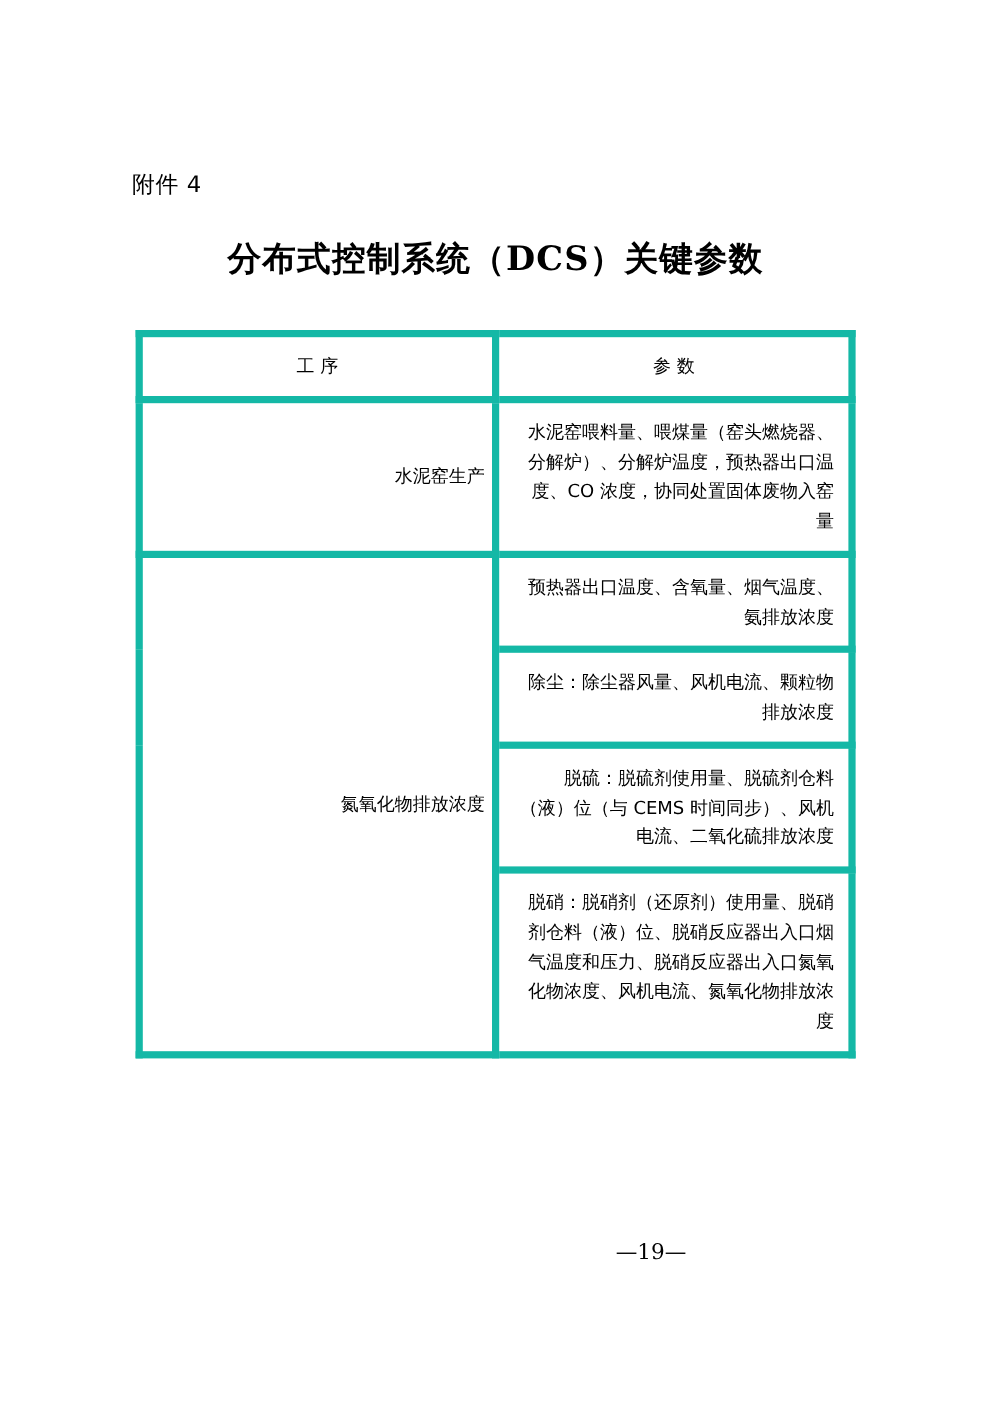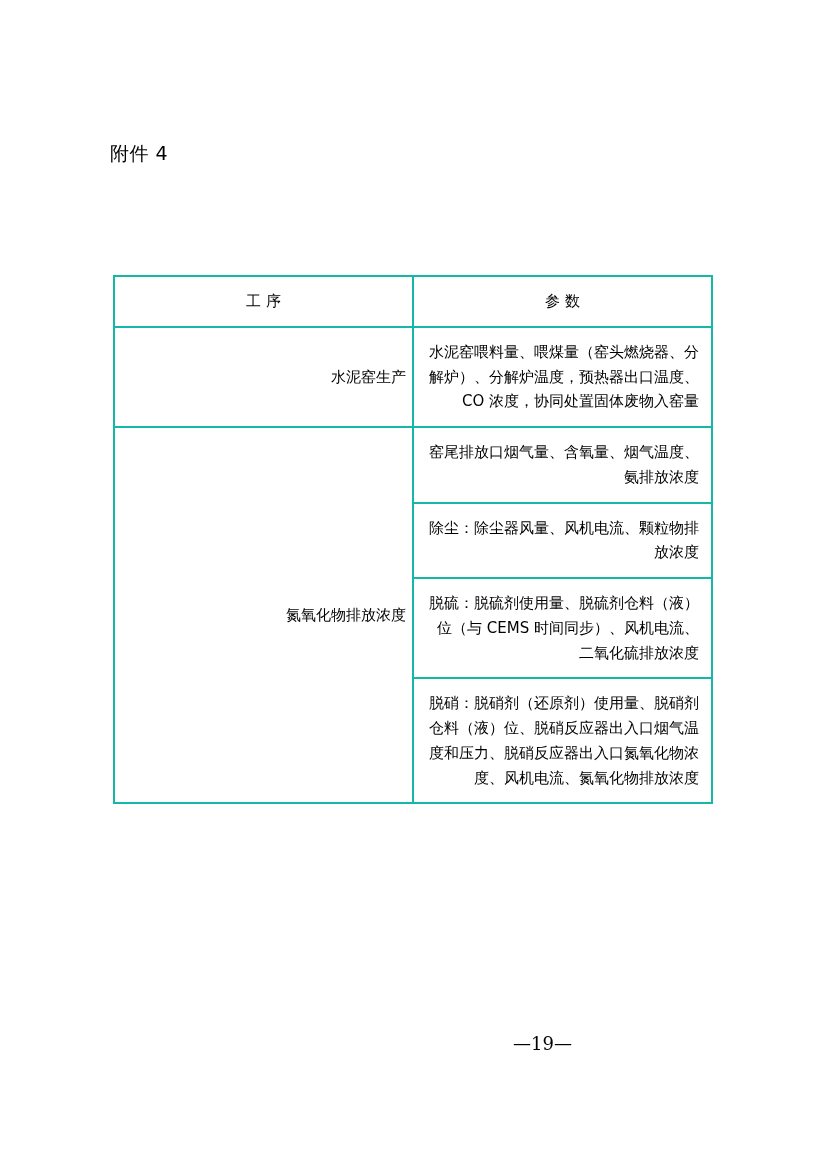--- a/index.html
+++ b/index.html
@@ -42,21 +42,21 @@
   }
   table.params {
     position: absolute;
     left: 113px;
     top: 274px;
     width: 600px;
     border-collapse: collapse;
     table-layout: fixed;
   }
   table.params td, table.params th {
-    border: 2px solid #14b8a6;
+    border: 6px solid #14b8a6;
     vertical-align: middle;
     font-weight: normal;
     font-size: 15px;
     line-height: 1.65;
     font-family: "DejaVu Sans", "Liberation Sans", sans-serif;
   }
   th.col-head {
     text-align: center;
     padding: 12px 6px;
     font-size: 15px;
@@ -80,36 +80,37 @@
     font-family: "DejaVu Serif", "Liberation Serif", serif;
   }
 </style>
 </head>
 <body>
 
 <div class="page">
 
   <div class="attachment-label">附件 4</div>
 
+  <div class="doc-title">分布式控制系统（DCS）关键参数</div>
 
   <table class="params">
     <thead>
       <tr>
         <th class="col-head">工 序</th>
         <th class="col-head">参  数</th>
       </tr>
     </thead>
     <tbody>
       <tr>
         <td class="process-cell">水泥窑生产</td>
         <td class="param-cell">水泥窑喂料量、喂煤量（窑头燃烧器、分解炉）、分解炉温度，预热器出口温度、CO 浓度，协同处置固体废物入窑量</td>
       </tr>
       <tr>
         <td class="process-cell" rowspan="4">氮氧化物排放浓度</td>
-        <td class="param-cell">窑尾排放口烟气量、含氧量、烟气温度、氨排放浓度</td>
+        <td class="param-cell">预热器出口温度、含氧量、烟气温度、氨排放浓度</td>
       </tr>
       <tr>
         <td class="param-cell">除尘：除尘器风量、风机电流、颗粒物排放浓度</td>
       </tr>
       <tr>
         <td class="param-cell">脱硫：脱硫剂使用量、脱硫剂仓料（液）位（与 CEMS 时间同步）、风机电流、二氧化硫排放浓度</td>
       </tr>
       <tr>
         <td class="param-cell">脱硝：脱硝剂（还原剂）使用量、脱硝剂仓料（液）位、脱硝反应器出入口烟气温度和压力、脱硝反应器出入口氮氧化物浓度、风机电流、氮氧化物排放浓度</td>
       </tr>

